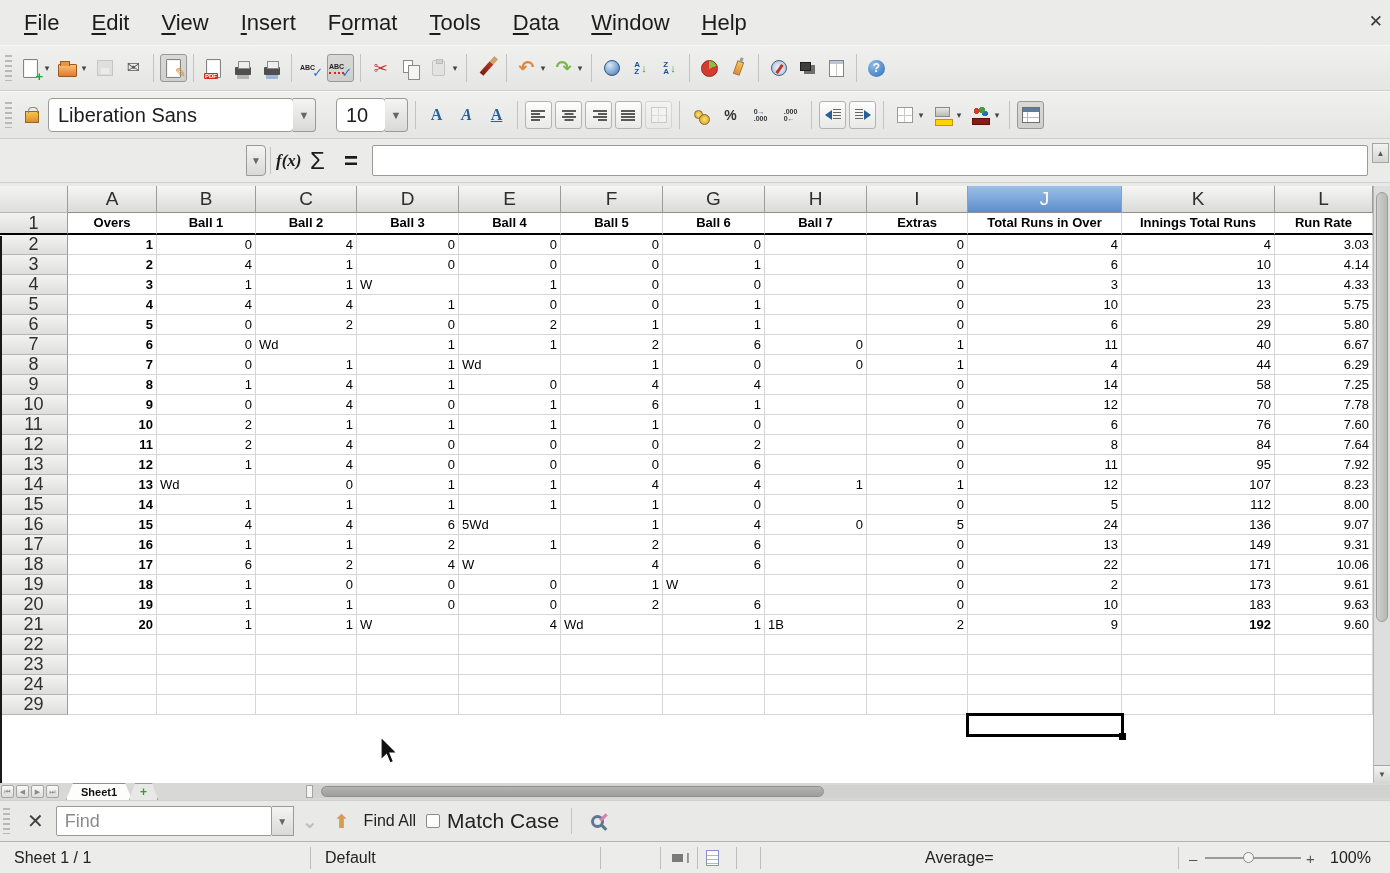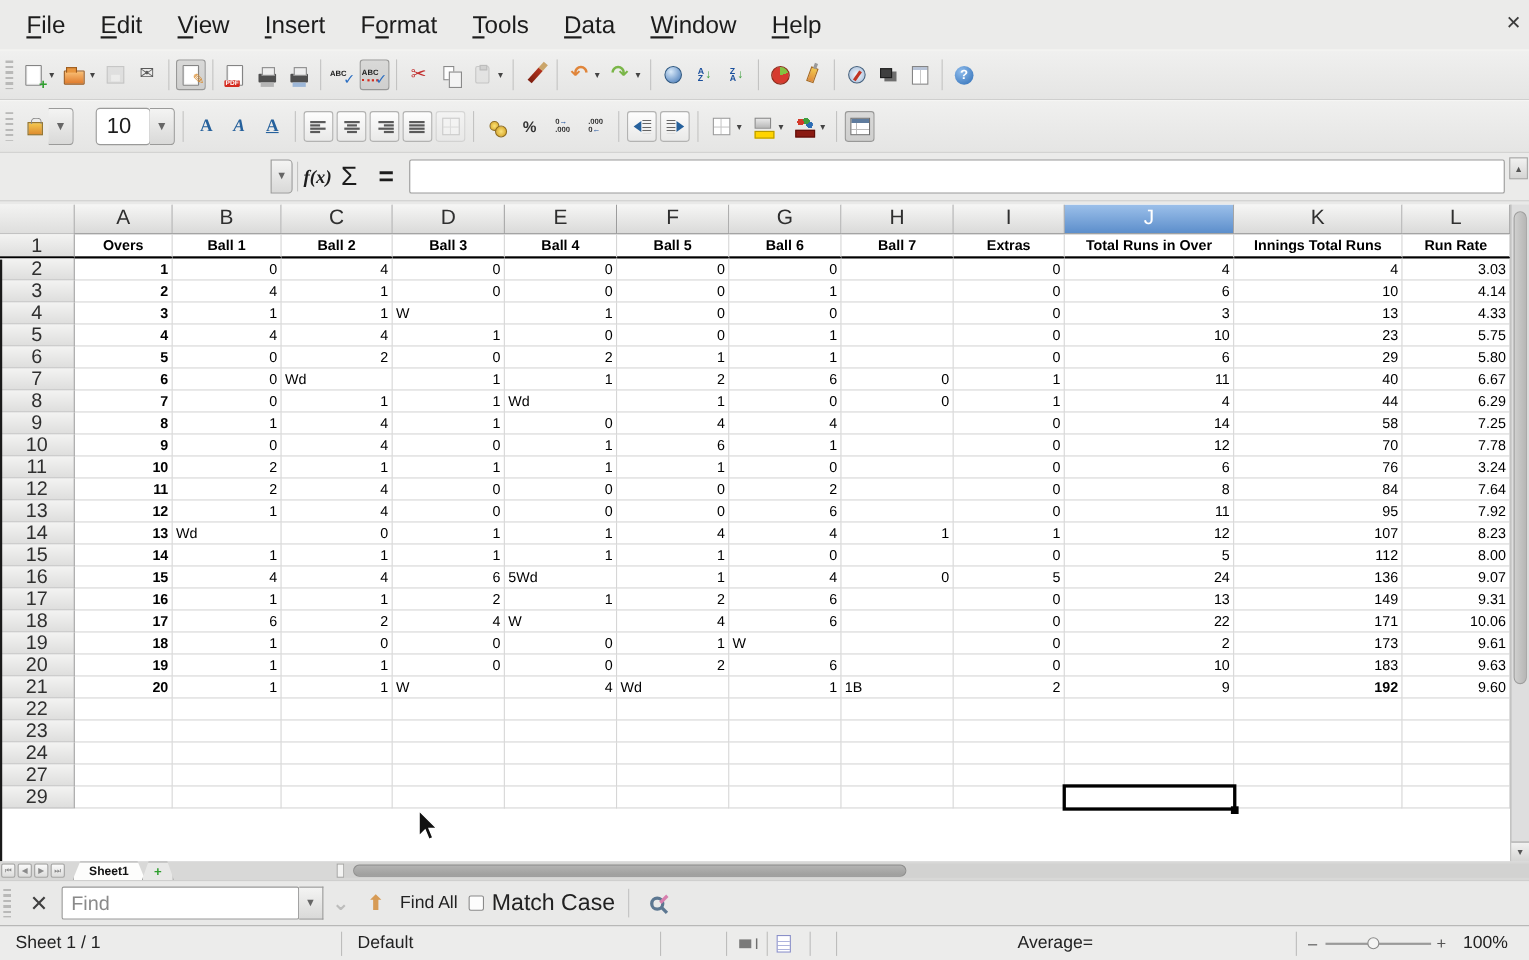--- a/index.html
+++ b/index.html
@@ -367,20 +367,21 @@
         <i class="qm">?</i>
       </span>
     </span>
   </div>
 
 <div id="tb-fmt" class="toolbar">
   <div class="grip"></div>
   <span class="ti">
       <i class="bucket"></i>
     </span>
+  <div class="combo" style="width:246px">Liberation Sans</div>
   <div class="combo-dd">
       <span>▼</span>
     </div>
   <div style="width:14px;flex:none"></div>
   <div class="combo" style="width:50px">10</div>
   <div class="combo-dd">
       <span>▼</span>
     </div>
   <span id="fmt-icons" style="display:flex;align-items:center;gap:3px">
       <div class="tsep"></div>
@@ -700,21 +701,21 @@
       <div class="c num" style="width: 99px;">2</div>
       <div class="c num" style="width: 101px;">1</div>
       <div class="c num" style="width: 102px;">1</div>
       <div class="c num" style="width: 102px;">1</div>
       <div class="c num" style="width: 102px;">1</div>
       <div class="c num" style="width: 102px;">0</div>
       <div class="c " style="width: 102px;"></div>
       <div class="c num" style="width: 101px;">0</div>
       <div class="c num" style="width: 154px;">6</div>
       <div class="c num" style="width: 153px;">76</div>
-      <div class="c num" style="width: 98px;">3.24</div>
+      <div class="c num" style="width: 98px;">7.60</div>
     </div>
     <div class="grow">
       <div class="rh">12</div>
       <div class="c num bld" style="width: 89px;">11</div>
       <div class="c num" style="width: 99px;">2</div>
       <div class="c num" style="width: 101px;">4</div>
       <div class="c num" style="width: 102px;">0</div>
       <div class="c num" style="width: 102px;">0</div>
       <div class="c num" style="width: 102px;">0</div>
       <div class="c num" style="width: 102px;">2</div>
@@ -884,35 +885,20 @@
       <div class="c " style="width: 102px;"></div>
       <div class="c " style="width: 102px;"></div>
       <div class="c " style="width: 102px;"></div>
       <div class="c " style="width: 101px;"></div>
       <div class="c " style="width: 154px;"></div>
       <div class="c " style="width: 153px;"></div>
       <div class="c " style="width: 98px;"></div>
     </div>
     <div class="grow">
       <div class="rh">24</div>
-      <div class="c " style="width: 89px;"></div>
-      <div class="c " style="width: 99px;"></div>
-      <div class="c " style="width: 101px;"></div>
-      <div class="c " style="width: 102px;"></div>
-      <div class="c " style="width: 102px;"></div>
-      <div class="c " style="width: 102px;"></div>
-      <div class="c " style="width: 102px;"></div>
-      <div class="c " style="width: 102px;"></div>
-      <div class="c " style="width: 101px;"></div>
-      <div class="c " style="width: 154px;"></div>
-      <div class="c " style="width: 153px;"></div>
-      <div class="c " style="width: 98px;"></div>
-    </div>
-    <div class="grow">
-      <div class="rh">27</div>
       <div class="c " style="width: 89px;"></div>
       <div class="c " style="width: 99px;"></div>
       <div class="c " style="width: 101px;"></div>
       <div class="c " style="width: 102px;"></div>
       <div class="c " style="width: 102px;"></div>
       <div class="c " style="width: 102px;"></div>
       <div class="c " style="width: 102px;"></div>
       <div class="c " style="width: 102px;"></div>
       <div class="c " style="width: 101px;"></div>
       <div class="c " style="width: 154px;"></div>

